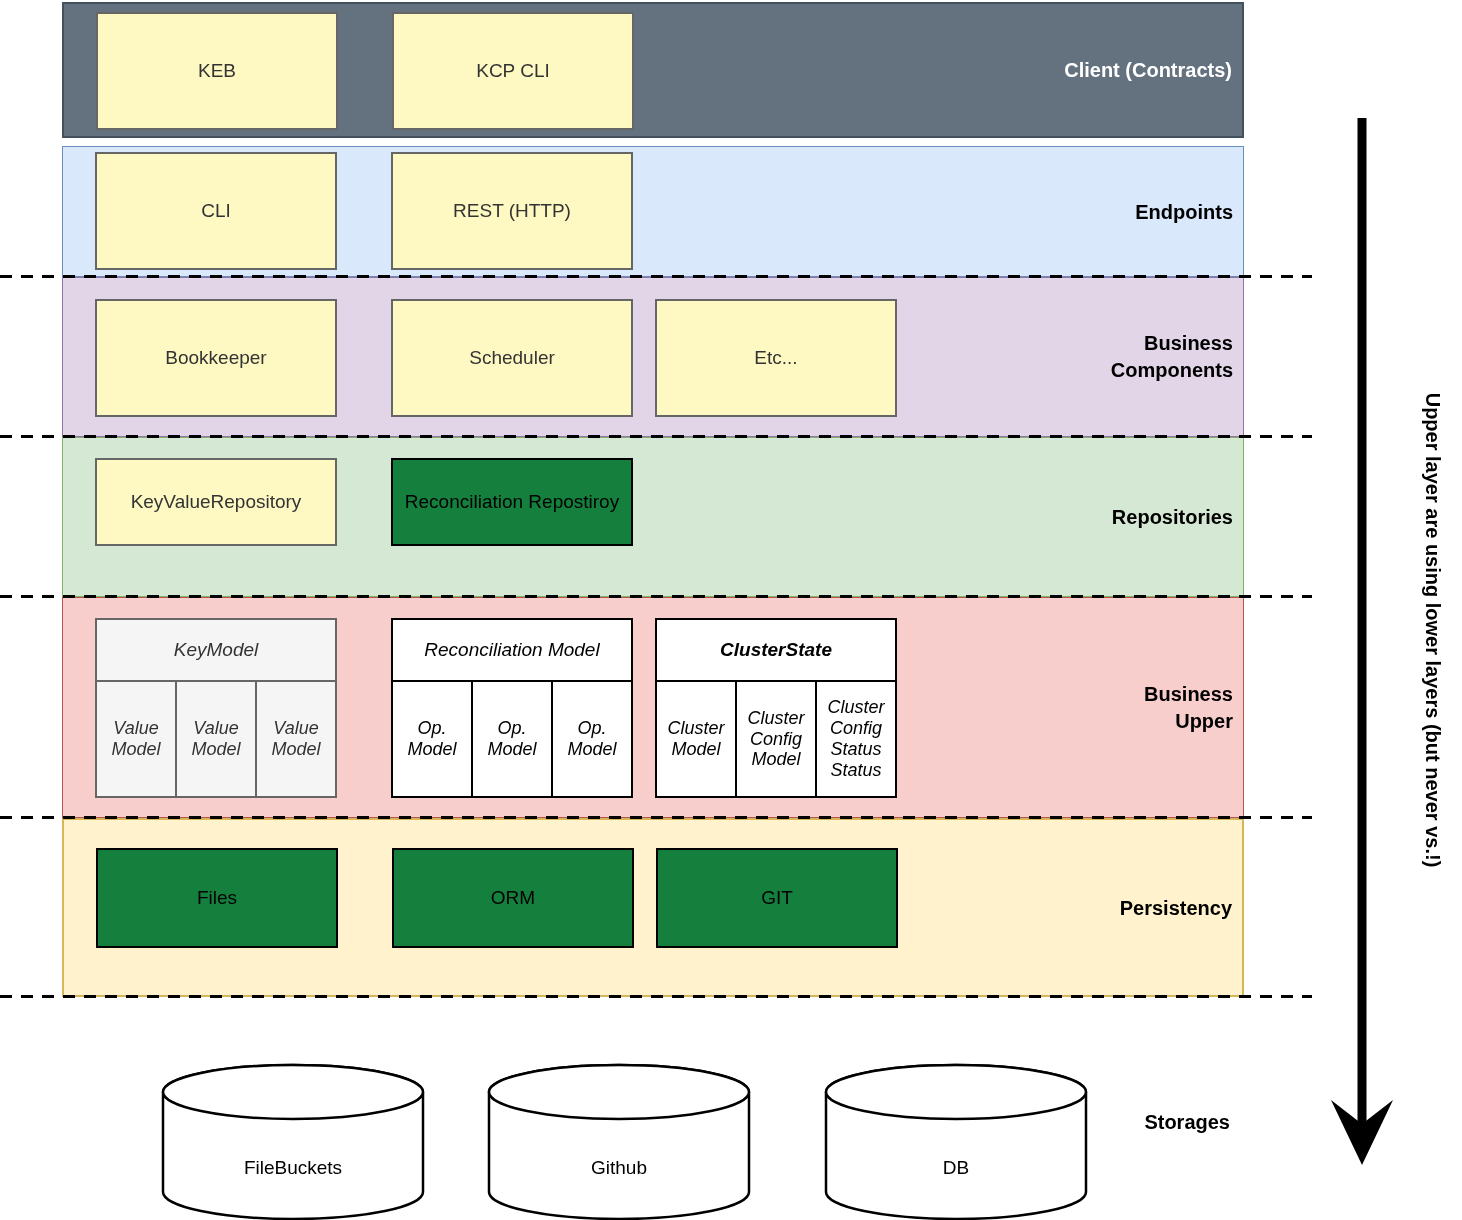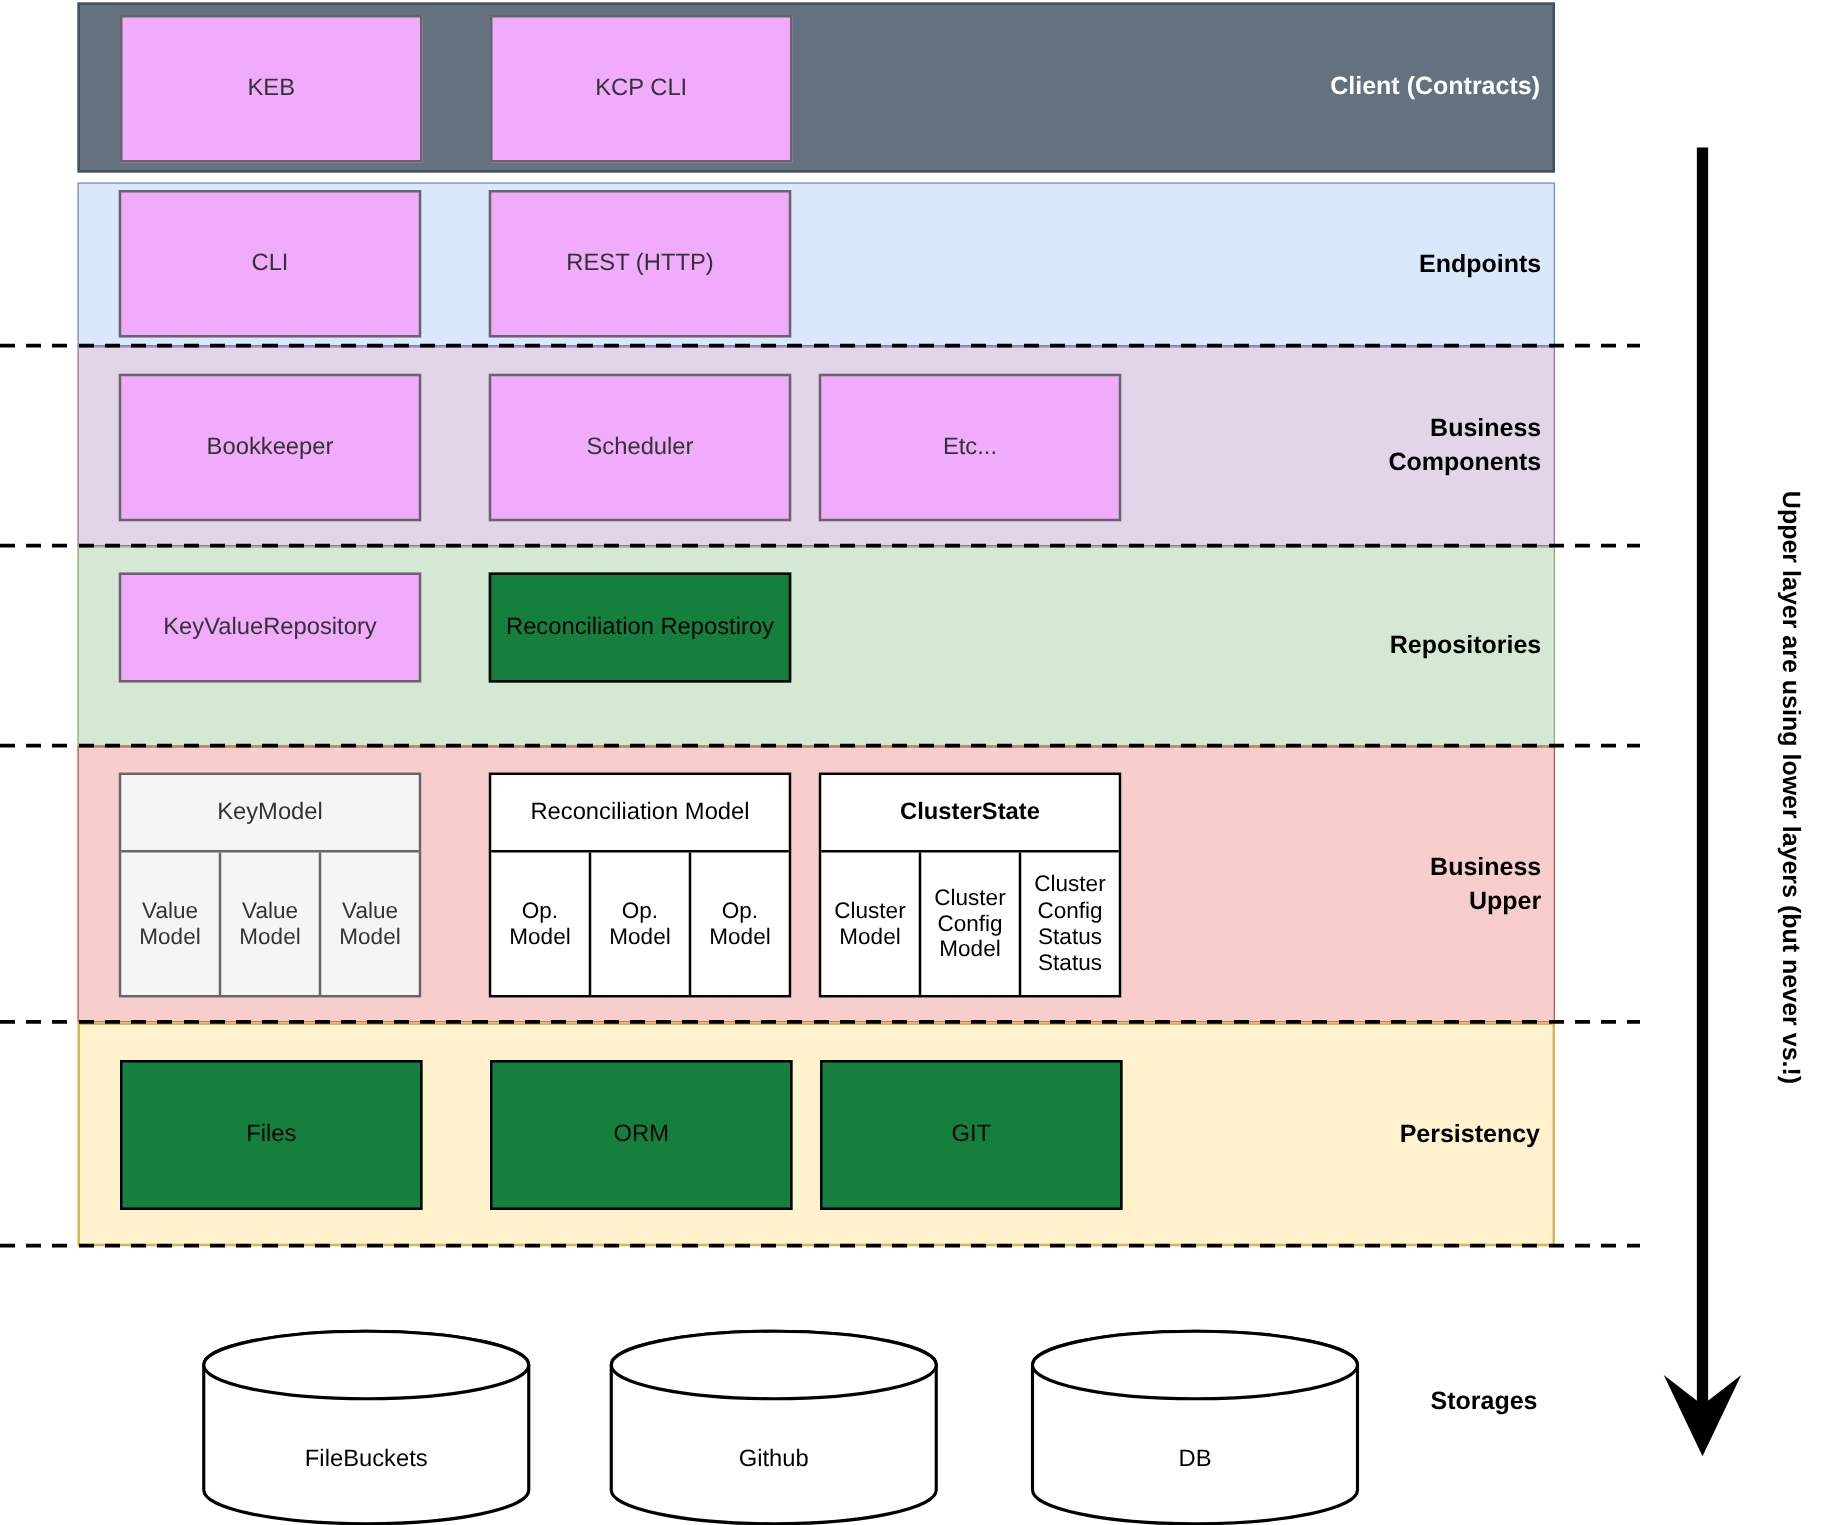--- a/index.html
+++ b/index.html
@@ -24,33 +24,33 @@
   }
   .layer-label.light { color:#ffffff; }
   .layer-label.two-line { white-space:normal; width:140px; }
 
   
   .box {
     position:absolute; width:242px; height:118px; box-sizing:border-box;
     display:flex; align-items:center; justify-content:center; text-align:center;
     font-size:19px; line-height:1.25; padding:4px;
   }
-  .gray  { background:#f0abfc; border:2px solid #666666; color:#333333; }
+  .gray  { background:#fef9c3; border:2px solid #666666; color:#333333; }
   .white { background:#15803d; border:2px solid #000000; color:#000000; }
   .c1 { left:32px; }  .c2 { left:328px; }  .c3 { left:592px; }
   .layer-client    .box { top:8px; }
   .layer-endpoints .box { top:5px; }
   .layer-bc        .box { top:21px; }
   .layer-repos     .box { top:20px; height:88px; }
-  .layer-pers      .box { top:28px; height:120px; }
+  .layer-pers      .box { top:28px; height:100px; }
 
   
   .group {
     position:absolute; top:20px; width:242px; height:180px; box-sizing:border-box;
-    display:flex; flex-direction:column;
+    display:flex; flex-direction:column;font-style:italic;
   }
   .group.gray  { background:#f5f5f5; border:2px solid #666666; color:#333333; }
   .group.white { background:#ffffff; border:2px solid #000000; color:#000000; }
   .ghead {
     flex:none; height:62px; box-sizing:border-box;
     display:flex; align-items:center; justify-content:center; text-align:center;
     font-size:19px; line-height:1.2; border-bottom:2px solid #000;
   }
   .group.gray .ghead { border-bottom-color:#666666; }
   .ghead.bold { font-weight:bold; }

